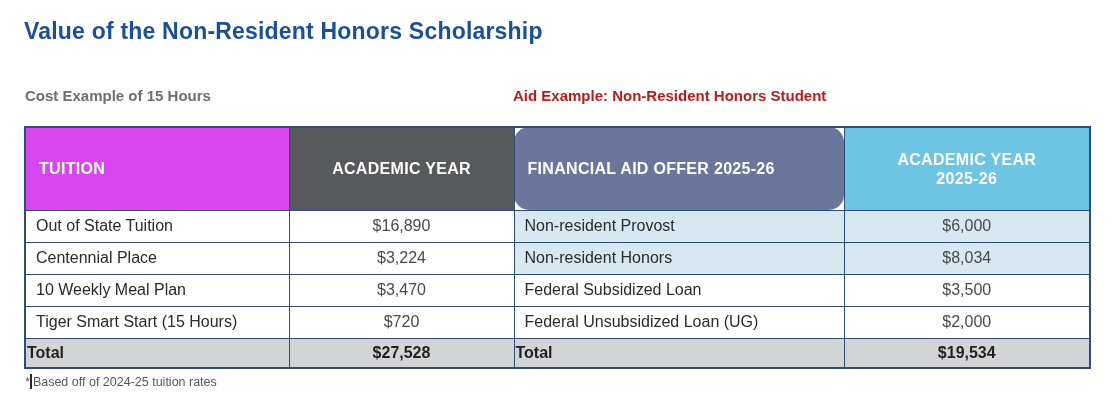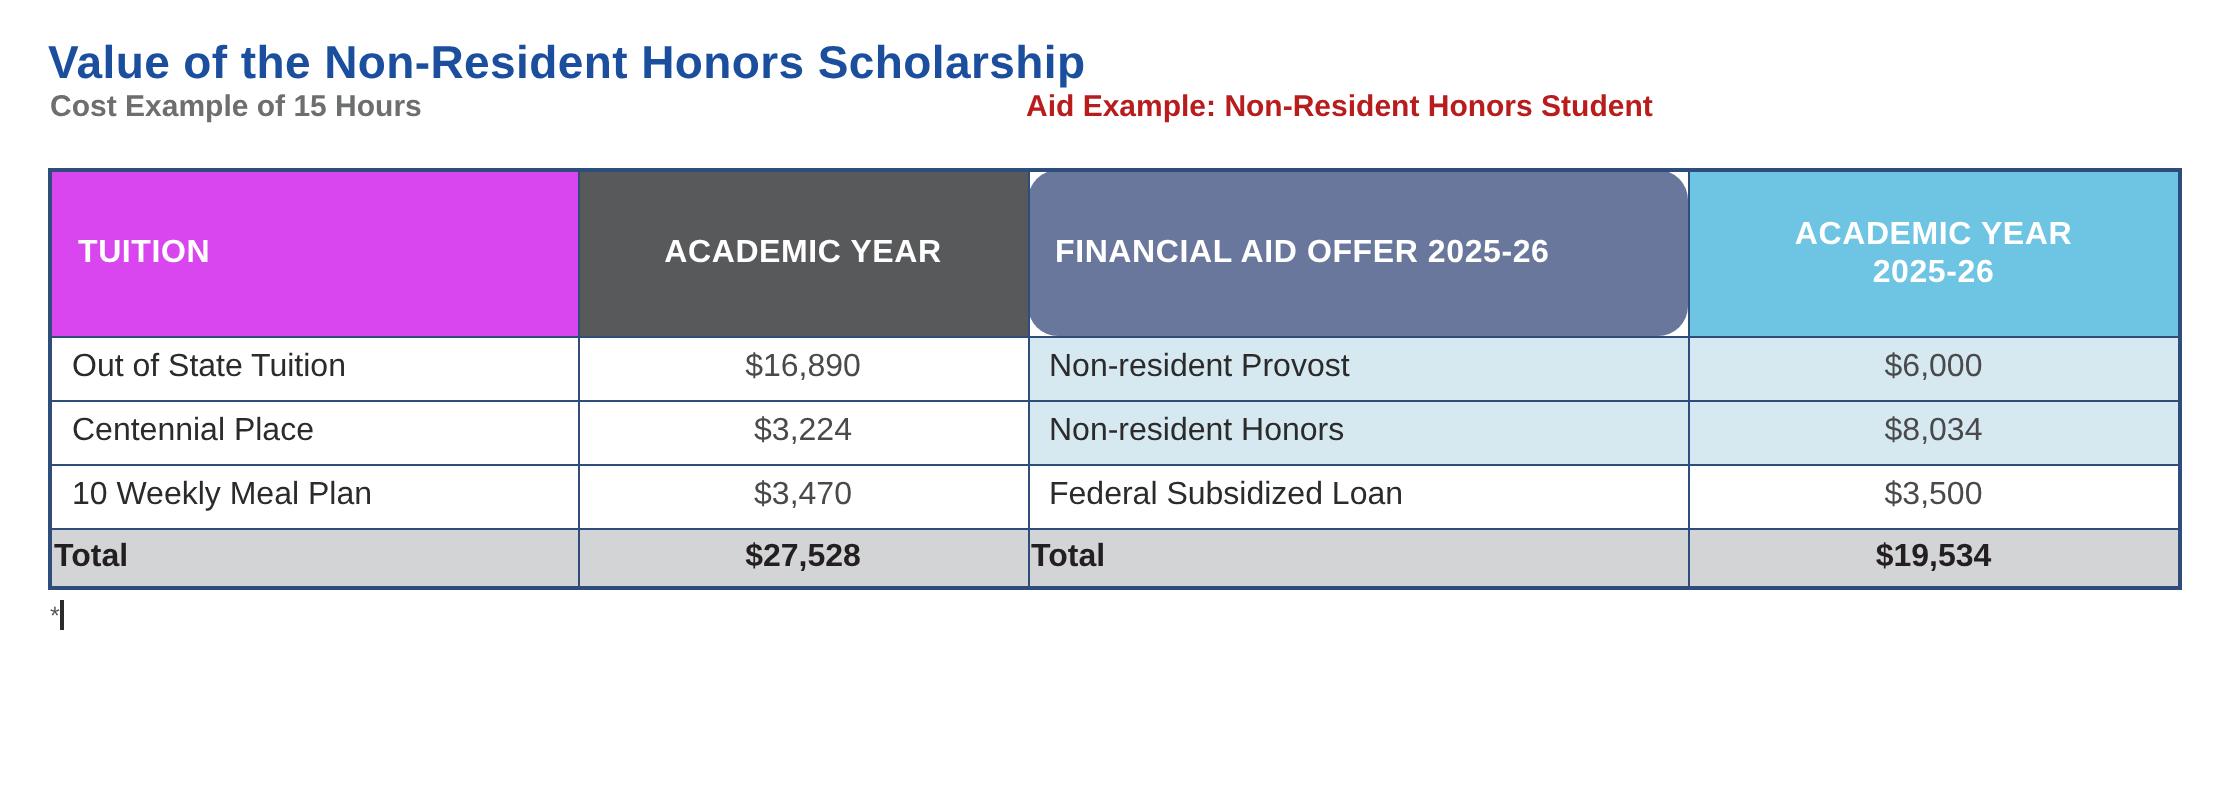--- a/index.html
+++ b/index.html
@@ -21,20 +21,21 @@
   .page-title {
     color: #1b4f9e;
     font-size: 23px;
     font-weight: bold;
     letter-spacing: 0.2px;
     margin: 0 0 0 0;
   }
   .subtitle-row {
     position: relative;
     height: 20px;
+    margin-top: 42px;
   }
   .cost-subtitle {
     position: absolute;
     left: 1px;
     top: 0;
     color: #6d6e70;
     font-size: 15px;
     font-weight: bold;
   }
   .aid-subtitle {
@@ -148,27 +149,34 @@
       <td class="amount">$3,224</td>
       <td class="label aid-hl">Non-resident Honors</td>
       <td class="amount aid-hl">$8,034</td>
     </tr>
     <tr class="data-row">
       <td class="label">10 Weekly Meal Plan</td>
       <td class="amount">$3,470</td>
       <td class="label">Federal Subsidized Loan</td>
       <td class="amount">$3,500</td>
     </tr>
+    <tr class="data-row">
+      <td class="label">Tiger Smart Start (15 Hours)</td>
+      <td class="amount">$720</td>
+      <td class="label">Federal Unsubsidized Loan (UG)</td>
+      <td class="amount">$2,000</td>
+    </tr>
     <tr class="total-row">
       <td class="label">Total</td>
       <td class="amount">$27,528</td>
       <td class="label">Total</td>
       <td class="amount">$19,534</td>
     </tr>
   </tbody>
     </table>
 
   <div class="footnote">
     <span class="asterisk">*</span>
     <span class="text-cursor"></span>
+    <span>Based off of 2024-25 tuition rates</span>
   </div>
 
 </div>
 
 </body></html>

